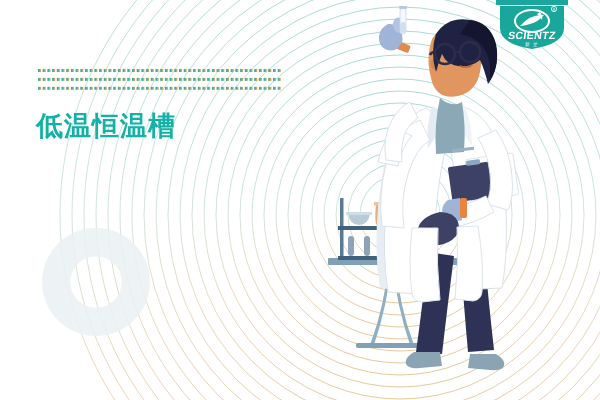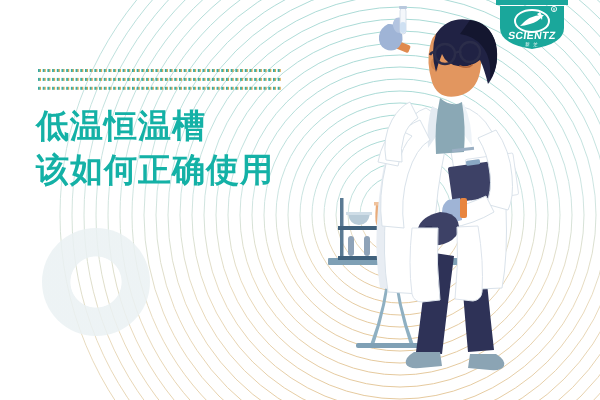--- a/index.html
+++ b/index.html
@@ -39,21 +39,21 @@
   }
 
   
   .headline{
     position:absolute;
     left:36px;top:104px;
     width:300px;
     z-index:6;
   }
   .headline .line{
-    font-size:33px;
+    font-size:27px;
     font-weight:bold;
     line-height:44px;
     letter-spacing:1px;
     color:#14b1a6;
     white-space:nowrap;
     font-family:"DejaVu Sans","Liberation Sans",sans-serif;
   }
 
   
   .logo-wrap{
@@ -297,21 +297,20 @@
         <rect x="220.90" y="17.80" width="3" height="3"></rect>
         <rect x="225.60" y="17.80" width="3" height="3"></rect>
         <rect x="230.30" y="17.80" width="3" height="3"></rect>
         <rect x="235.00" y="17.80" width="3" height="3"></rect>
         <rect x="239.70" y="17.80" width="3" height="3"></rect>
       </g>
   </svg>
 
   <div class="headline">
     <div class="line">低温恒温槽</div>
-    <div class="line">该如何正确使用</div>
   </div>
 
   <svg class="illo" viewBox="0 0 300 400">
 
     <g>
 
       <rect x="28" y="258" width="132" height="7" rx="1" fill="#7fa0b5"></rect>
 
       <path d="M88 265 q-3 40 -18 80 L74 345 q14 -42 17 -80 z" fill="#8fb0c2"></path>
       <path d="M96 265 q3 40 18 80 L110 345 q-14 -42 -17 -80 z" fill="#8fb0c2"></path>

